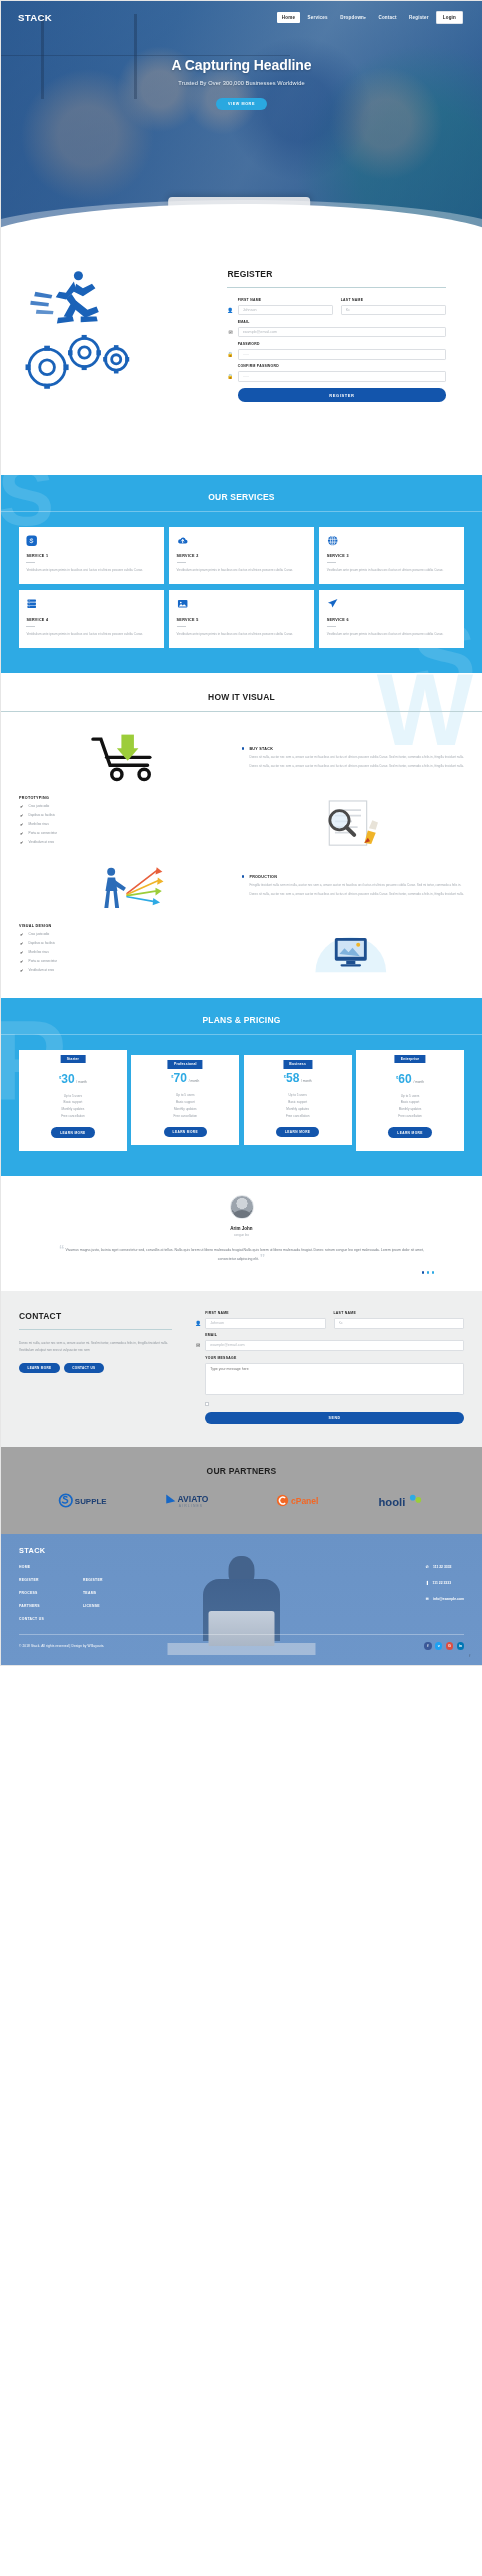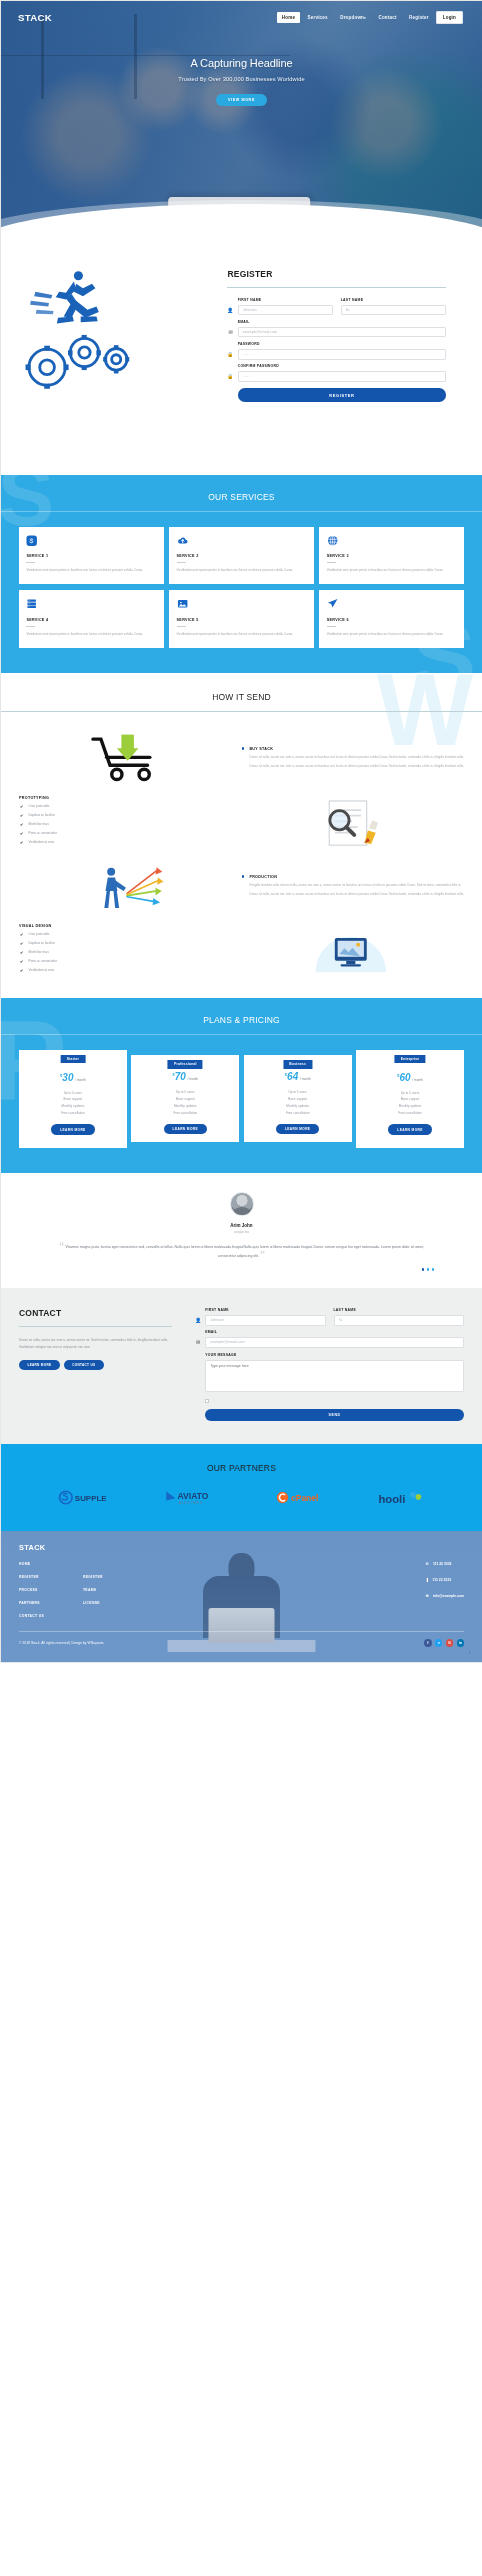--- a/index.html
+++ b/index.html
@@ -61,21 +61,21 @@
     background: #ffffff; color: #1a1a1a; border: 0.6px solid #dfe4ea;
     padding: 2.8px 5.7px;
   }
   .caret { font-size: 3.4px; }
 
   .hero-body {
     position: relative; z-index: 5;
     text-align: center; padding-top: 23px;
   }
   .hero-h1 {
-    color: #fff; font-size: 11px; font-weight: normal; letter-spacing: -0.1px;
+    color: #fff; font-size: 14px; font-weight: bold; letter-spacing: -0.1px;
     text-shadow: 0 0.6px 2.3px rgba(0,0,0,.22);
   }
   .hero-sub {
     color: #eef4fa; font-size: 5.7px; margin-top: 7.4px; letter-spacing: 0.1px;
     text-shadow: 0 0.6px 1.7px rgba(0,0,0,.25);
   }
   .btn-round {
     display: inline-block; margin-top: 12px;
     background: #2aa8e0; color: #fff;
     font-size: 3.7px; font-weight: bold; letter-spacing: 0.6px;
@@ -140,21 +140,21 @@
   
   .services {
     background: #2eaae4; padding: 17px 0 25px; position: relative; overflow: hidden;
   }
   .ghost-letter {
     position: absolute; font-size: 85px; font-weight: bold;
     color: rgba(255,255,255,.13); line-height: .8; user-select: none;
   }
   .sec-title-light {
     position: relative; z-index: 2; text-align: center;
-    color: #fff; font-size: 8.5px; font-weight: normal; letter-spacing: 0.2px;
+    color: #fff; font-size: 8.5px; font-weight: bold; letter-spacing: 0.2px;
   }
   .rule-light { position: relative; z-index: 2; height: 0.6px; background: rgba(255,255,255,.32); margin: 9px 0 14.8px; }
   .svc-grid {
     position: relative; z-index: 2;
     display: grid; grid-template-columns: repeat(3, 1fr); gap: 5.7px;
     padding: 0 18px;
   }
   .svc-card { background: #fff; padding: 8px 7.4px 10.2px; }
   .svc-icon { width: 11.4px; height: 11.4px; margin-bottom: 6.2px; }
   .svc-name { font-size: 3.7px; font-weight: bold; color: #151515; letter-spacing: 0.3px; }
@@ -187,21 +187,21 @@
   }
   .price-card.tall { padding: 17px 4.5px 12.5px; }
   .plan-badge {
     position: absolute; top: 5.1px; left: 50%; transform: translateX(-50%);
     background: #1355ac; color: #fff;
     font-size: 3.4px; font-weight: bold; letter-spacing: 0.2px;
     padding: 2.3px 6.2px; white-space: nowrap;
   }
   .price-val { margin: 5.1px 0 6.8px; color: #2eaae4; }
   .price-cur { font-size: 4px; vertical-align: super; font-weight: bold; }
-  .price-num { font-size: 10px; font-weight: bold; font-style: italic; }
+  .price-num { font-size: 12px; font-weight: bold; }
   .price-per { font-size: 3.2px; color: #7d858d; margin-left: 1.7px; }
   .price-feat { font-size: 3.1px; color: #969da5; line-height: 2.2; }
   .btn-plan {
     margin-top: 7.4px; background: #1355ac; color: #fff; border: none; cursor: pointer;
     font-size: 3.2px; font-weight: bold; letter-spacing: 0.4px;
     padding: 3.4px 9px; border-radius: 5.7px;
   }
 
   
   .testi { background: #fff; padding: 19.3px 0 17px; text-align: center; }
@@ -245,21 +245,21 @@
   .cb-row { display: flex; align-items: center; gap: 3.4px; margin: 5.1px 0 0 10.2px; }
   .cb { width: 4px; height: 4px; border: 0.6px solid #c8ccd1; background: #fff; }
   .btn-send {
     margin: 6.2px 0 0 10.2px; width: calc(100% - 10.2px);
     background: #1355ac; color: #fff; border: none; cursor: pointer;
     font-size: 3.5px; font-weight: bold; letter-spacing: 0.6px;
     padding: 4px 0; border-radius: 6.2px;
   }
 
   
-  .partners { background: #0ea5e9; padding: 19.3px 0 21.6px; }
+  .partners { background: #a3a3a3; padding: 19.3px 0 21.6px; }
   .plogos {
     display: flex; align-items: center; justify-content: space-around;
     padding: 14.8px 29.5px 0;
   }
   .plogo { text-align: center; }
 
   
   .footer {
     position: relative; overflow: hidden;
     background: linear-gradient(180deg,#6a93c6 0%,#6d96c9 100%);
@@ -522,21 +522,21 @@
         <div class="svc-name">SERVICE 6</div>
         <div class="svc-dash"></div>
         <div class="svc-text">Vestibulum ante ipsum primis in faucibus orci luctus et ultrices posuere cubilia Curae.</div>
       </div>
 
     </div>
   </section>
 
   <section class="how">
     <div class="ghost-letter" style="right:9px;top:-2.3px;color:rgba(46,170,228,.12);font-size:102px">W</div>
-    <h2 class="sec-title-light" style="color:#1f1f1f">HOW IT SEND</h2>
+    <h2 class="sec-title-light" style="color:#1f1f1f">HOW IT VISUAL</h2>
     <div class="rule-light" style="background:#bcd2d6"></div>
 
     <div class="how-inner">
 
       <div class="how-row">
         <div class="how-col how-art">
           <svg width="91" height="55" viewBox="0 0 160 96">
             <g stroke="#111" stroke-width="6" fill="none" stroke-linecap="round">
               <path d="M14 14h14l16 46h66"></path>
               <path d="M38 46h76"></path>
@@ -712,21 +712,21 @@
           <div>Basic support</div>
           <div>Monthly updates</div>
           <div>Free cancellation</div>
         </div>
         <button class="btn-plan">LEARN MORE</button>
       </div>
 
       <div class="price-card">
         <div class="plan-badge">Business</div>
         <div class="price-val">
-          <span class="price-cur">$</span><span class="price-num">64</span><span class="price-per">/ month</span>
+          <span class="price-cur">$</span><span class="price-num">58</span><span class="price-per">/ month</span>
         </div>
         <div class="price-feat">
           <div>Up to 5 users</div>
           <div>Basic support</div>
           <div>Monthly updates</div>
           <div>Free cancellation</div>
         </div>
         <button class="btn-plan">LEARN MORE</button>
       </div>
 

